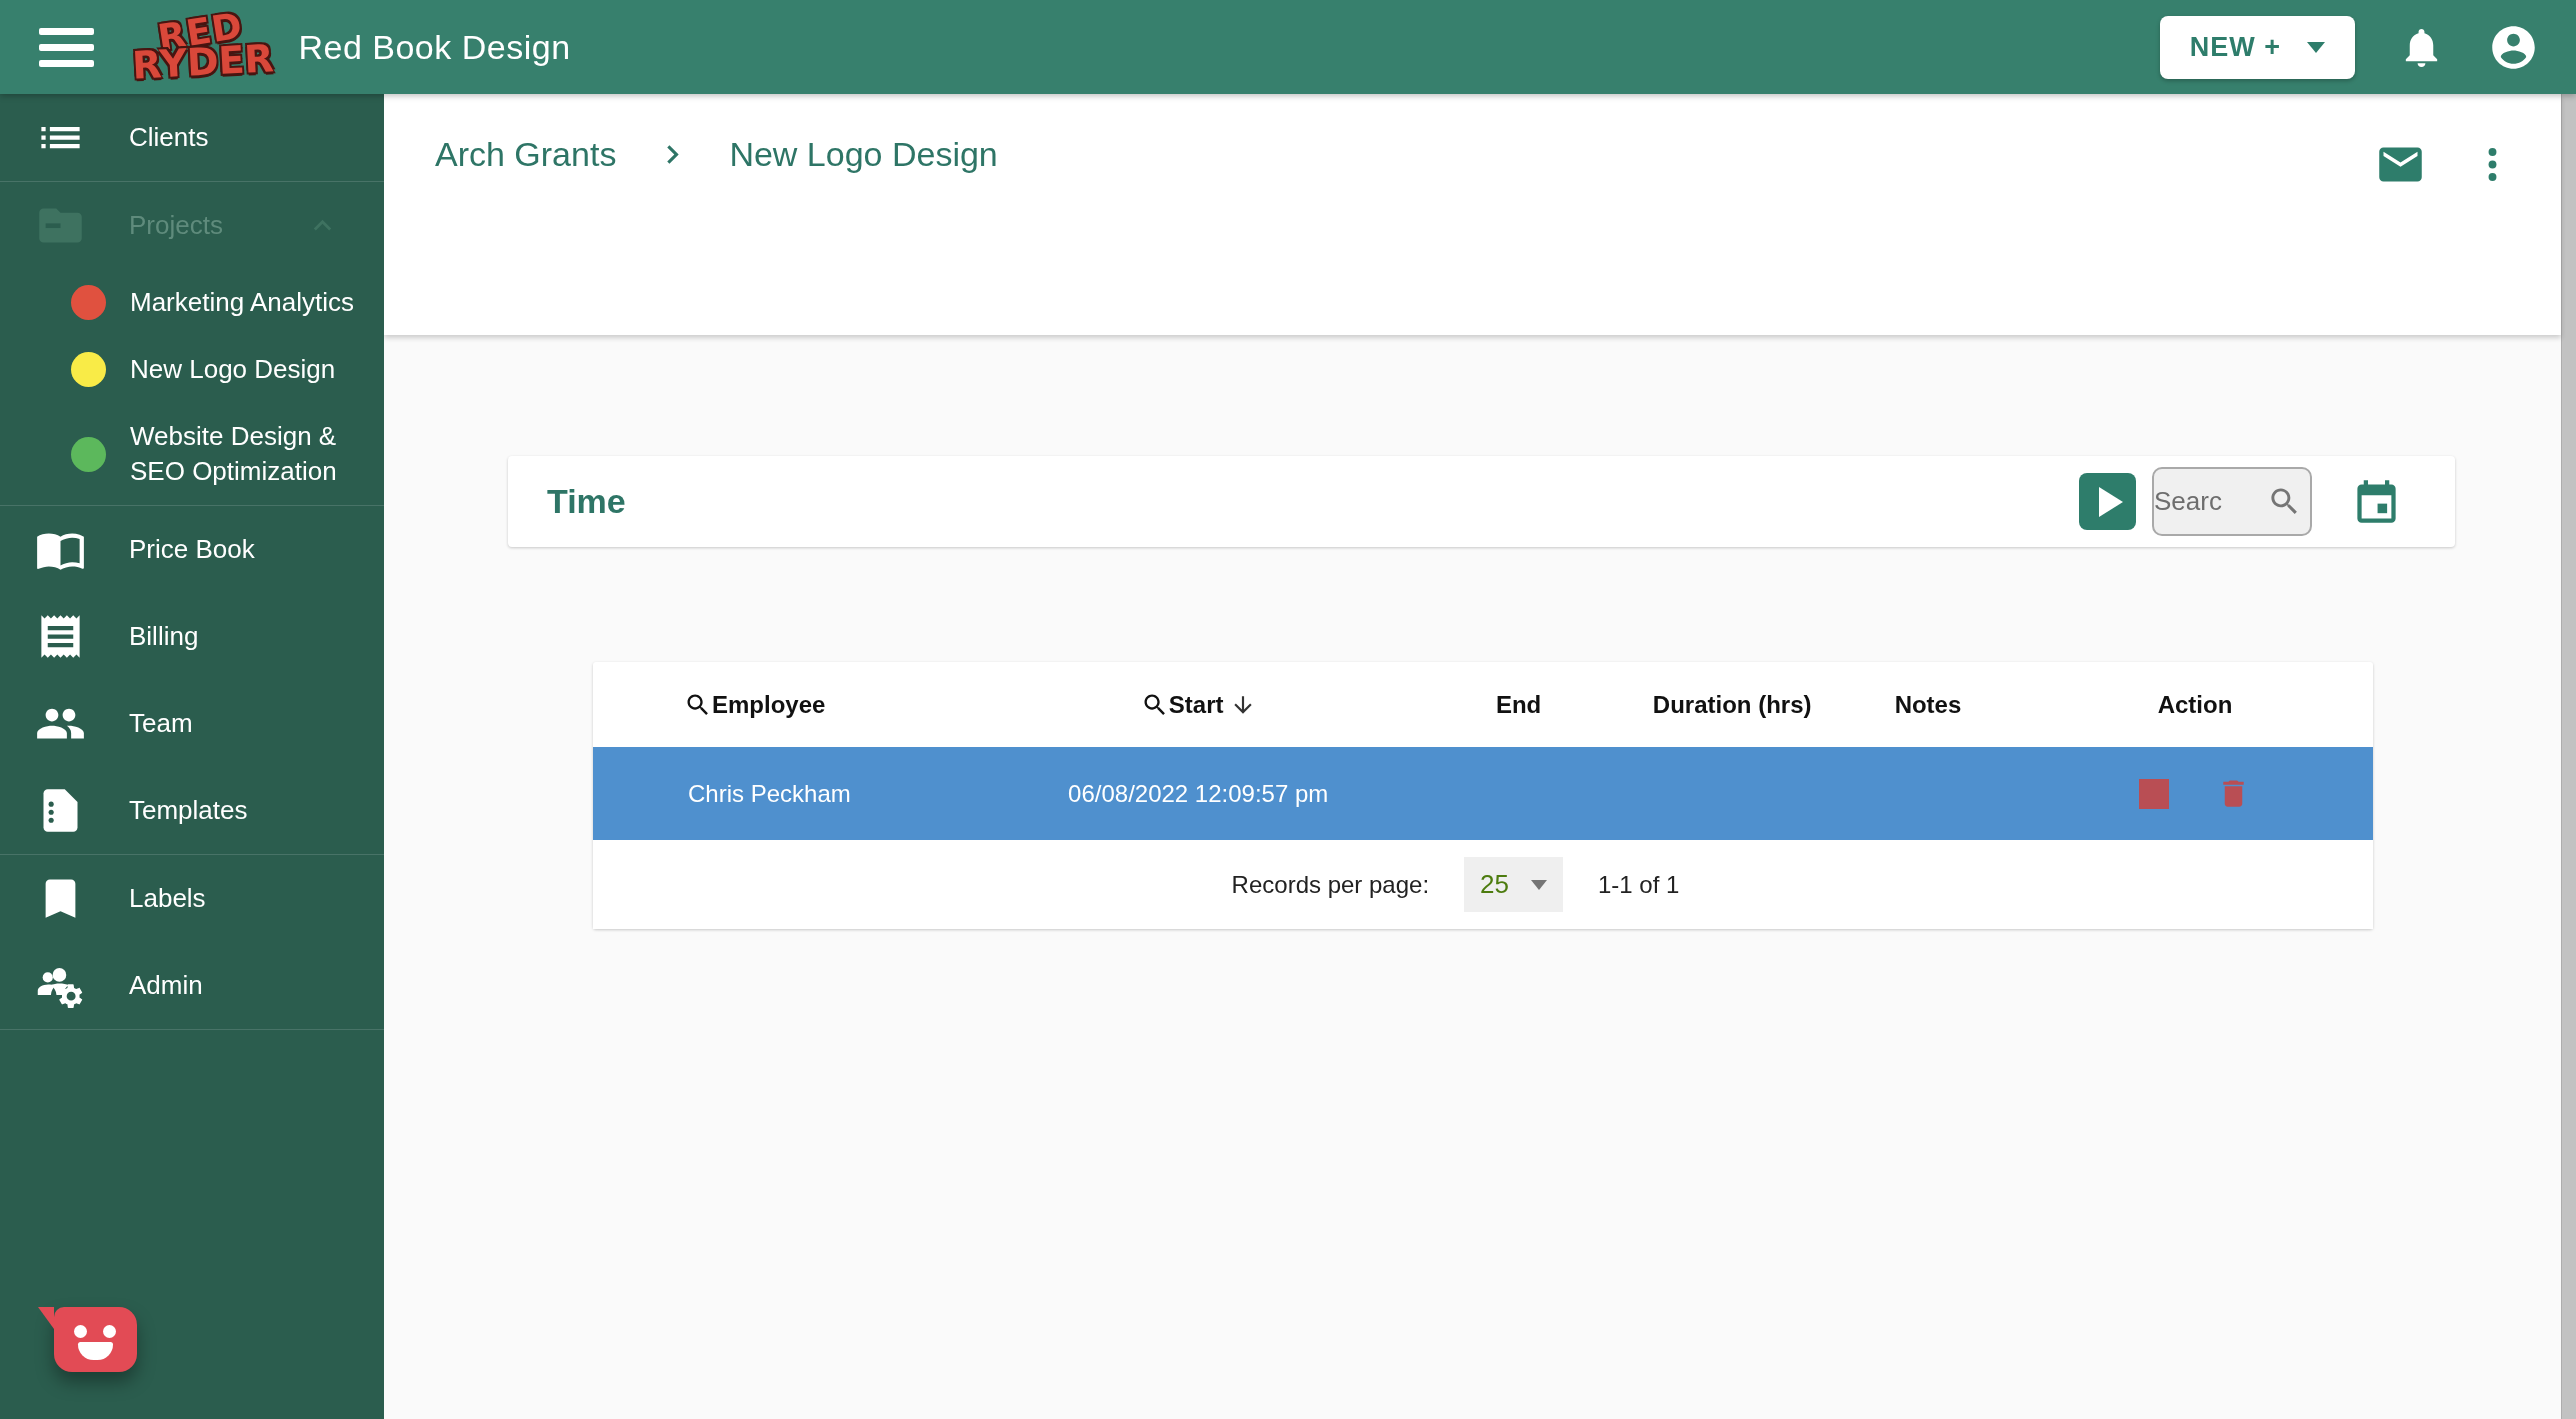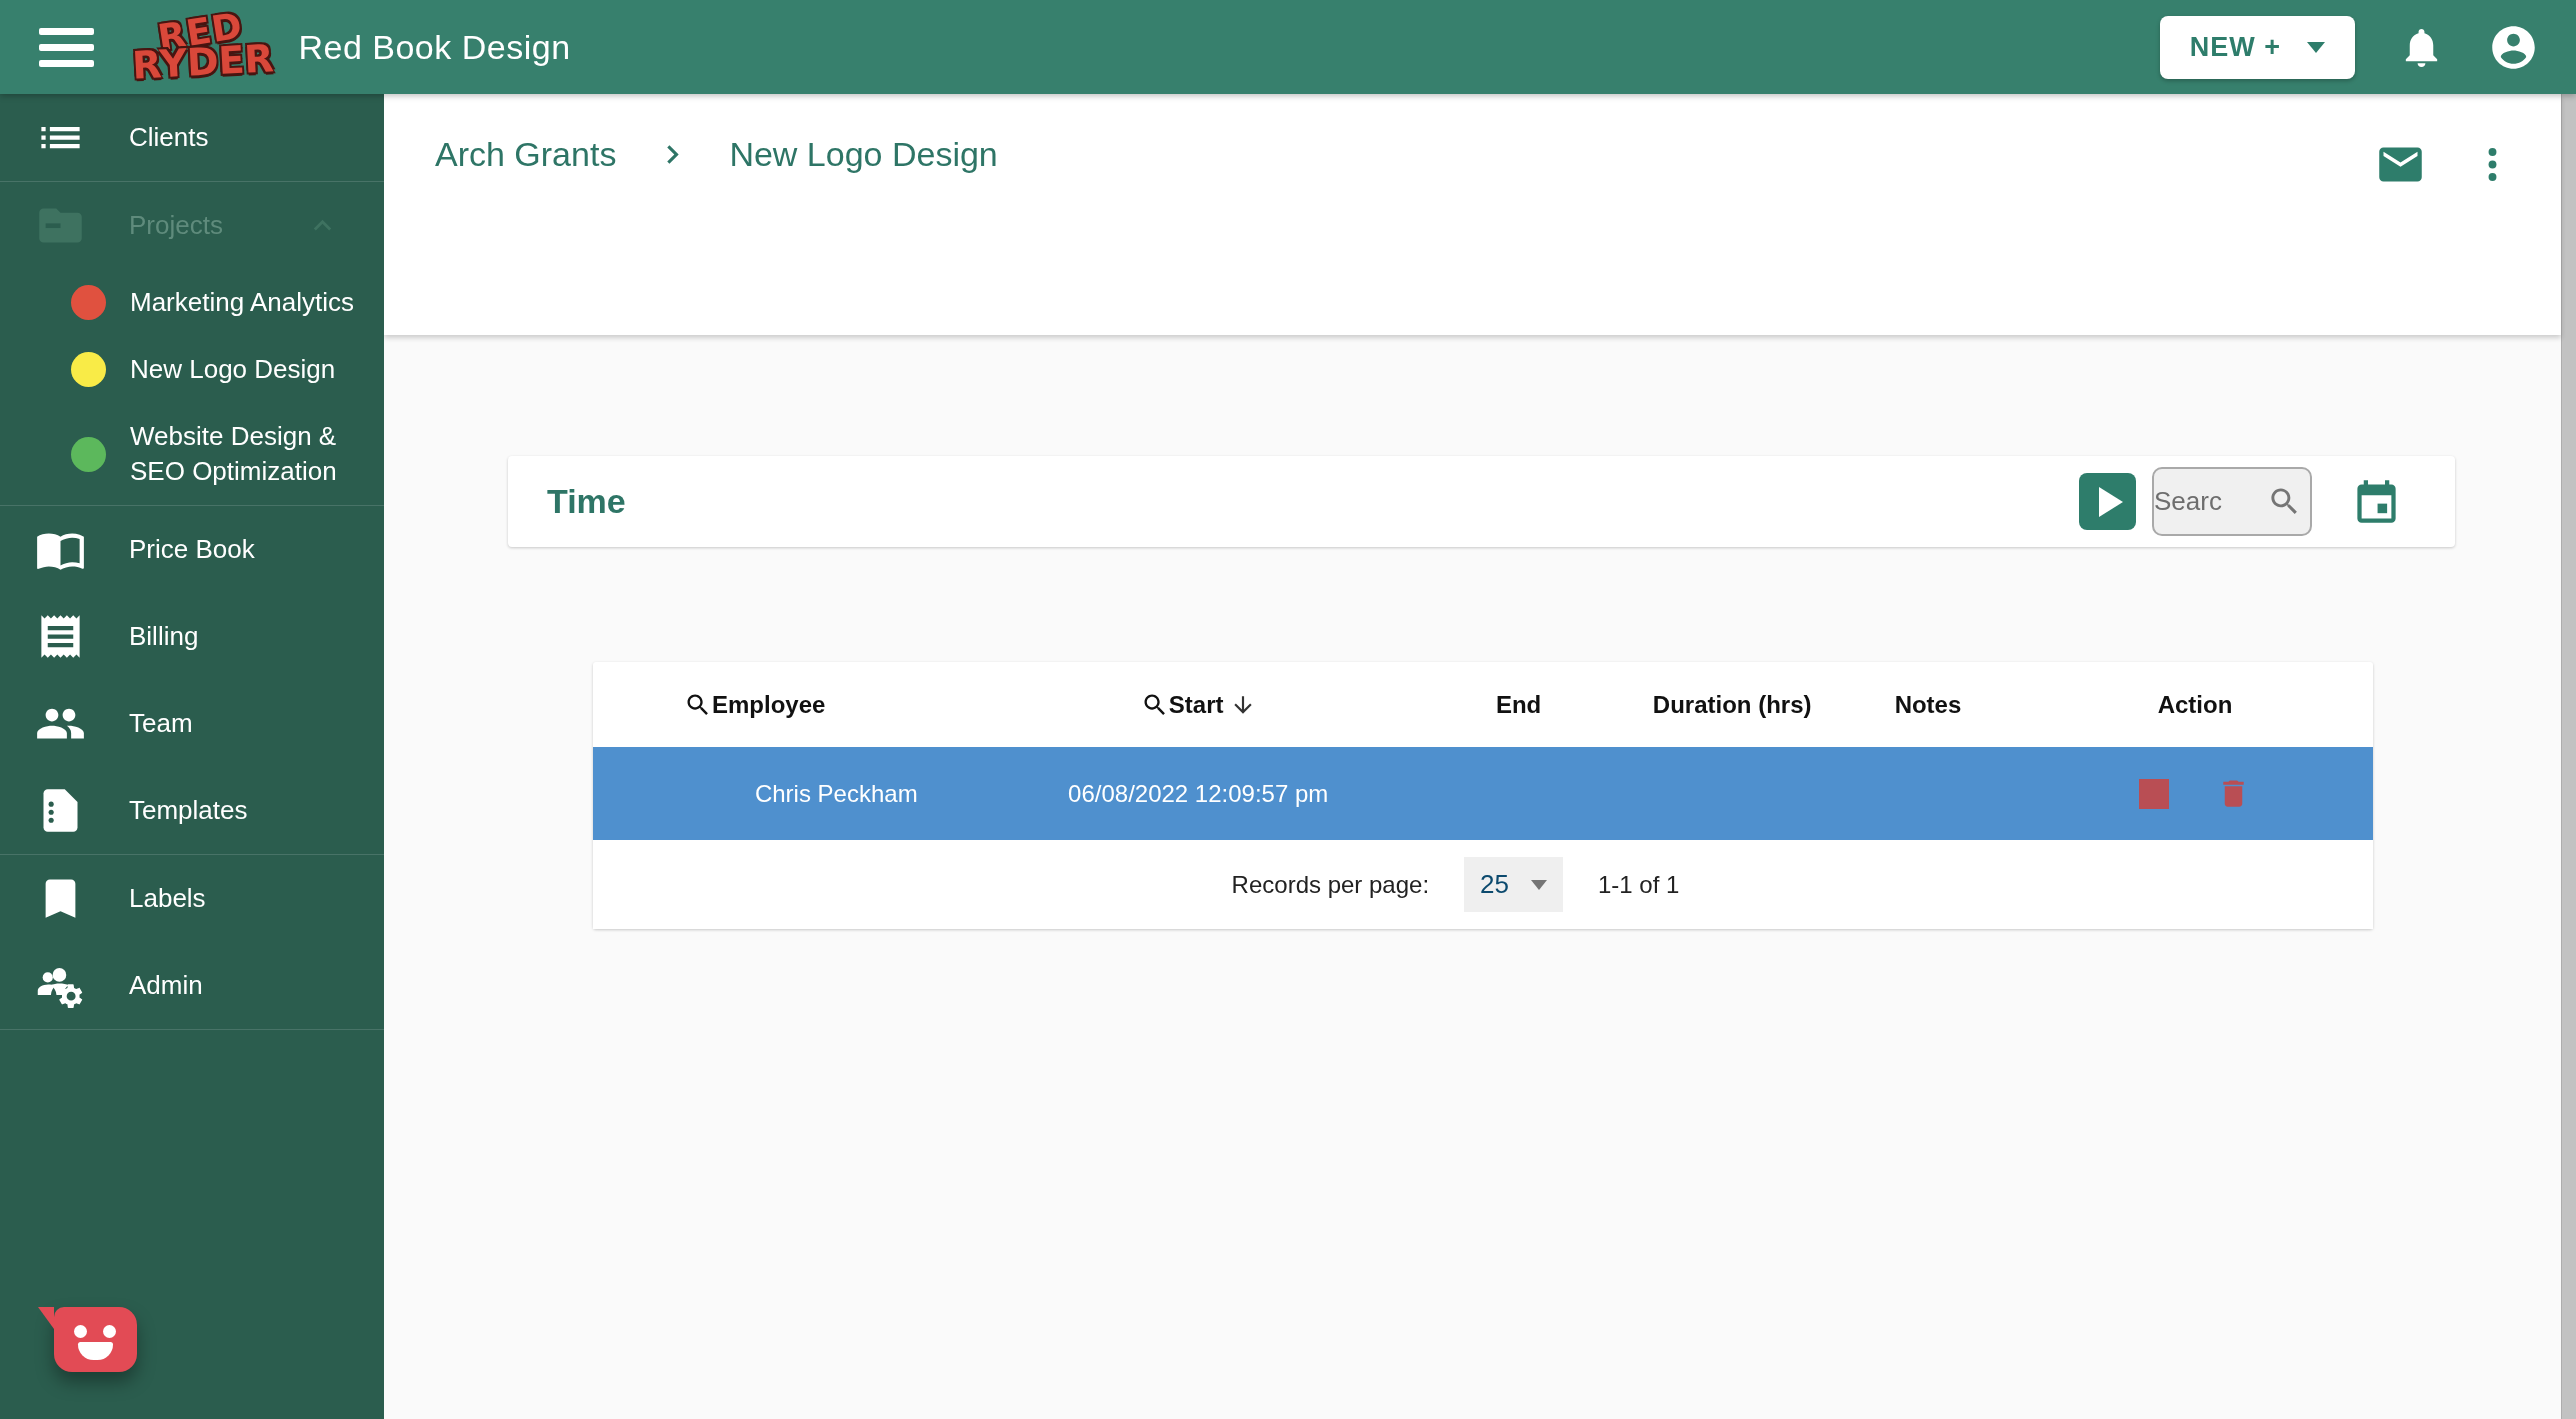--- a/index.html
+++ b/index.html
@@ -88,29 +88,29 @@
 
   
   .table-card { position:absolute; left:209px; top:327px; width:1780px; background:#fff;
     box-shadow:0 1px 3px rgba(0,0,0,.2); border-radius:3px; }
   .trow { display:grid; grid-template-columns:22% 24% 12% 12% 10% 20%; align-items:center; }
   .thead { height:85px; font-weight:bold; font-size:24px; color:#111; }
   .th { display:flex; align-items:center; justify-content:center; }
   .th.left { justify-content:flex-start; padding-left:91px; }
   .tdata { height:93px; background:#4F90CE; color:#fff; font-size:24px; cursor:pointer; }
   .td { text-align:center; }
-  .td.left { text-align:center; padding-left:95px; }
+  .td.left { text-align:left; padding-left:95px; }
   .action-cell { display:flex; align-items:center; justify-content:center; gap:47px; }
   .stop-icon { width:30px; height:30px; background:#B94E54; cursor:pointer; }
   .trash-icon { color:#B94E54; cursor:pointer; }
   .tfoot { height:79px; font-size:25px; color:#111; border-bottom:1px solid #E0E0E0; background:#fff; }
   .pager { height:89px; display:flex; align-items:center; justify-content:center; gap:35px;
     padding-right:55px; font-size:24px; color:#222; background:#fff; }
   .rpp-select { display:flex; align-items:center; gap:22px; background:#EFEFEF; height:55px;
-    padding:0 16px; font-size:26px; color:#0c4a6e; cursor:pointer; }
+    padding:0 16px; font-size:26px; color:#4d7c0f; cursor:pointer; }
   .rpp-select .caret-down { border-top-color:#757575; border-left-width:8px; border-right-width:8px; border-top-width:10px; }
 
   
   .scrollbar { position:absolute; top:94px; right:0; width:15px; height:1325px; background:#EDEDED; }
   .scroll-thumb { position:absolute; top:0; left:0; width:15px; height:1325px; background:#C2C2C2;
     border-left:1px solid #ADADAD; }
 
   .ic svg { display:block; }
 </style>
 </head>

